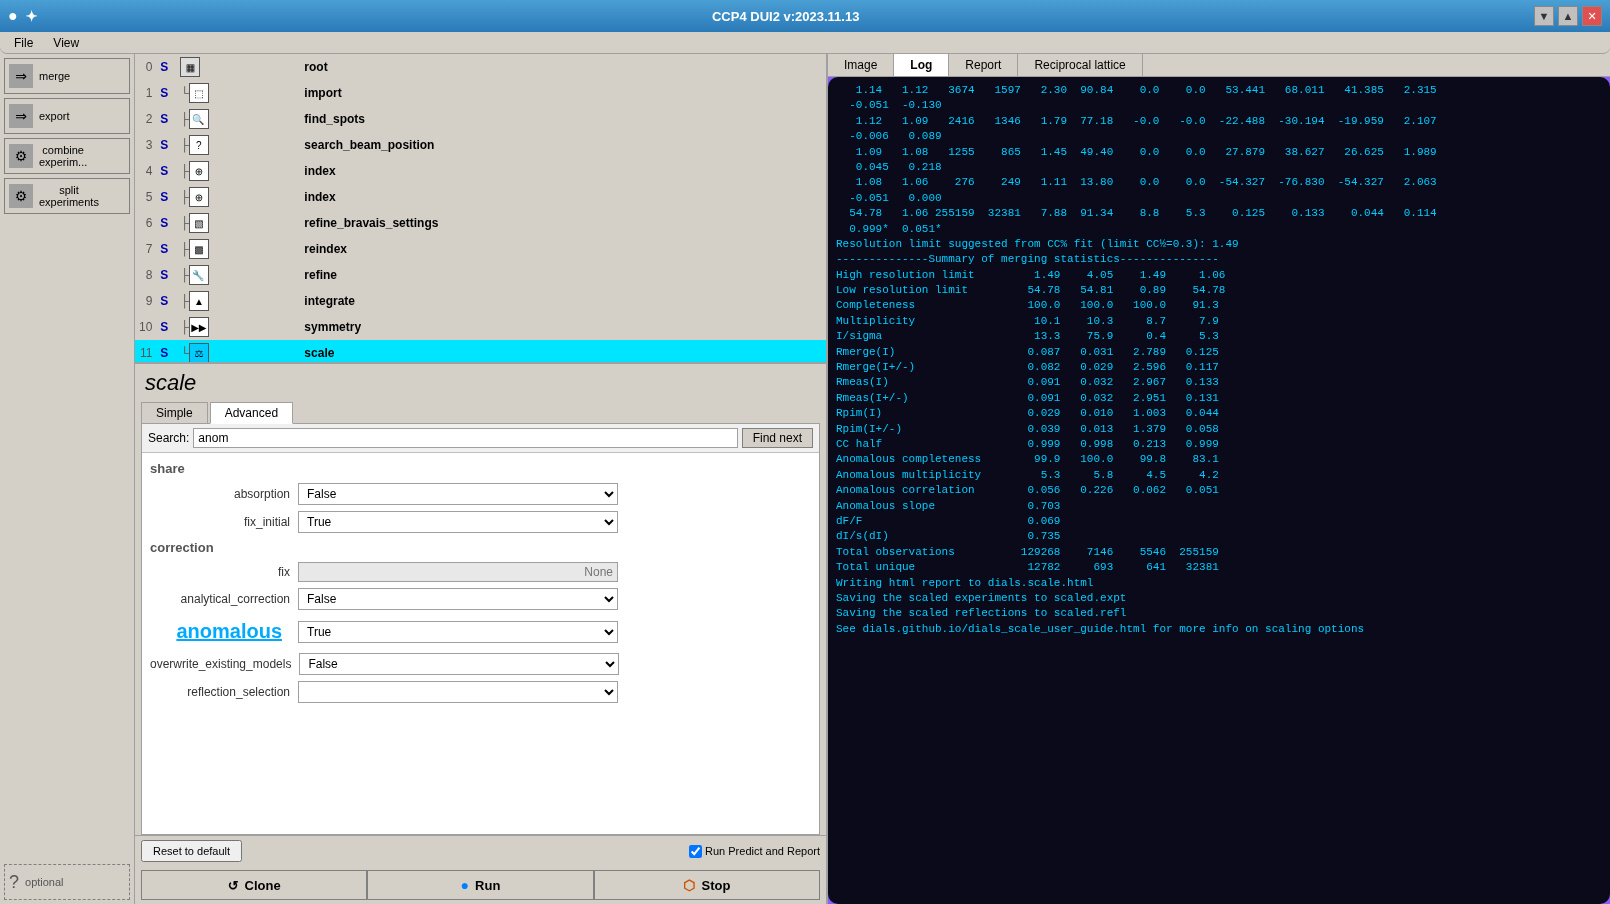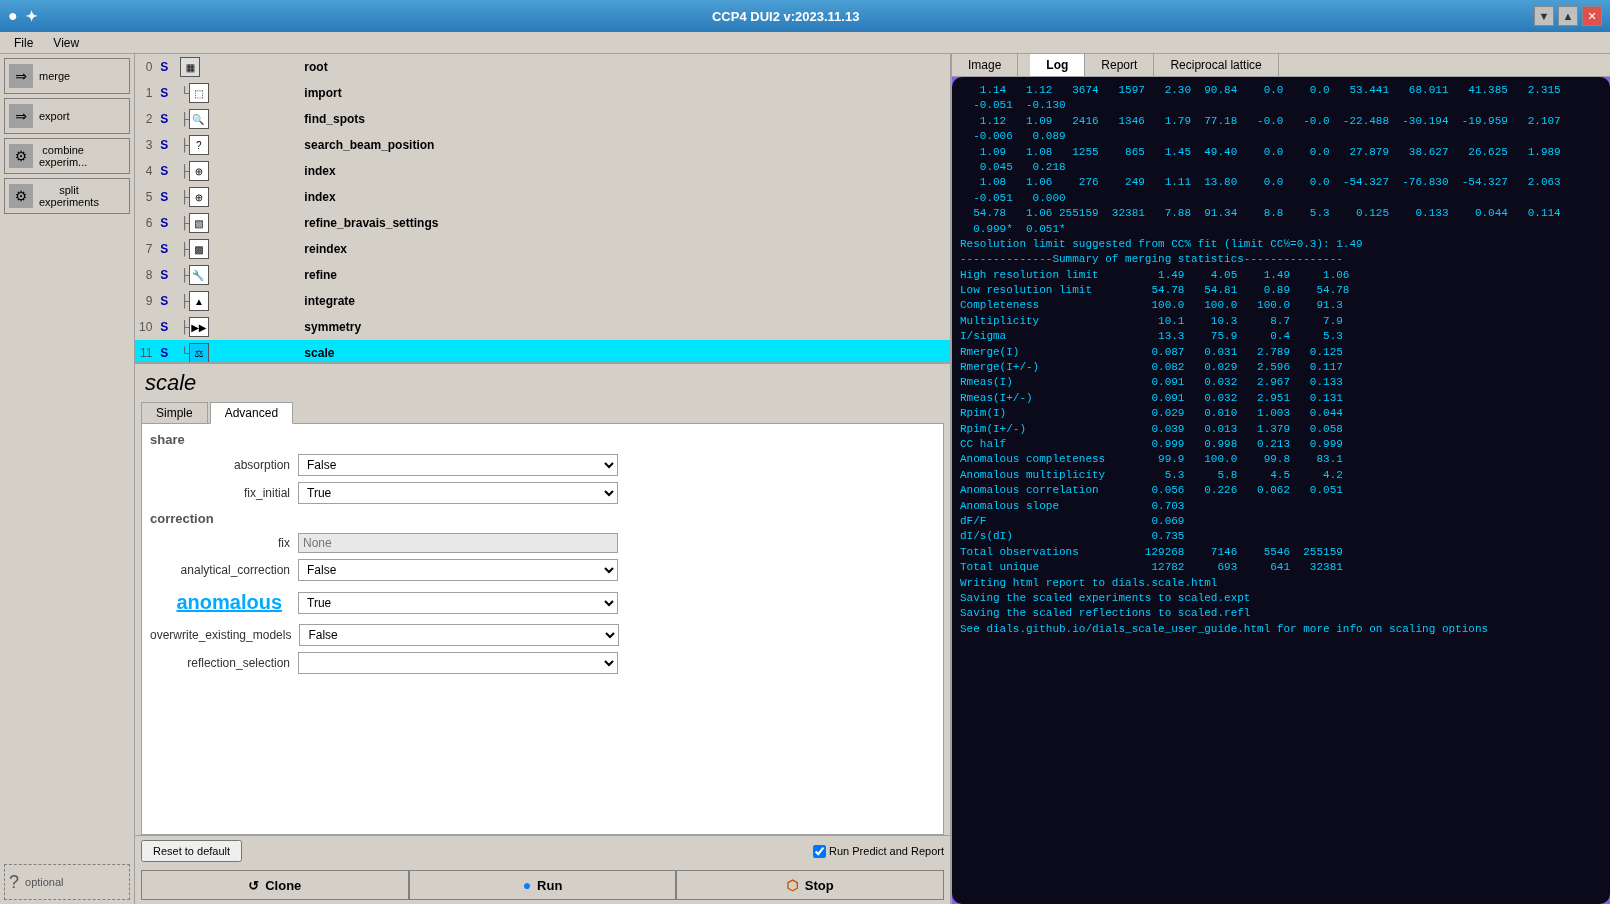--- a/index.html
+++ b/index.html
@@ -35,20 +35,21 @@
       color: #333;
     }
     .title-btn.close { background: #e05050; color: white; }
     .menu-bar {
       background: #d4d0c8;
       height: 22px;
       display: flex;
       align-items: center;
       padding: 0 4px;
       border-bottom: 1px solid #a0a0a0;
+      border-radius: 7px;
     }
     .menu-item {
       padding: 2px 10px;
       cursor: pointer;
       font-size: 12px;
     }
     .main-area {
       display: flex;
       height: calc(904px - 54px);
     }
@@ -261,41 +262,40 @@
       display: flex;
       align-items: center;
       justify-content: center;
       gap: 6px;
     }
     .btn-clone { background: #d4d0c8; }
     .btn-run { background: #d4d0c8; }
     .btn-stop { background: #d4d0c8; }
     
     .right-panel {
-      width: 660px;
+      width: 784px;
       display: flex;
       flex-direction: column;
       border-left: 2px solid #a0a0a0;
       background: #8b5cf6;
     }
     .right-tabs {
       display: flex;
       background: #d4d0c8;
       border-bottom: 1px solid #a0a0a0;
     }
     .right-tab {
       padding: 4px 16px;
       cursor: pointer;
       font-size: 12px;
       border-right: 1px solid #a0a0a0;
     }
     .right-tab.active {
       background: white;
       font-weight: bold;
-      margin-left: 12px;
     }
     .log-panel {
       flex: 1;
       background: #0a0a1a;
       color: #00ccff;
       font-family: 'Courier New', monospace;
       font-size: 11px;
       overflow-y: auto;
       padding: 6px 8px;
       line-height: 1.4;
@@ -432,20 +432,25 @@
 
     <div class="scale-label">scale</div>
 
     <div class="tabs-bar">
       <div class="tab">Simple</div>
       <div class="tab active">Advanced</div>
     </div>
 
     <div class="form-area">
 
+      <div class="search-bar">
+        <label>Search:</label>
+        <input type="text" value="anom" style="">
+        <button>Find next</button>
+      </div>
 
       <div class="form-section">
 
         <div class="section-heading">share</div>
 
         <div class="form-row">
           <label>absorption</label>
           <select>
             <option>False</option><option>True</option>
           </select>
@@ -455,21 +460,21 @@
           <label>fix_initial</label>
           <select>
             <option>True</option><option>False</option>
           </select>
         </div>
 
         <div class="section-heading">correction</div>
 
         <div class="form-row">
           <label>fix</label>
-          <input type="text" placeholder="None" style="color: #701a75; background: rgb(232, 232, 232);">
+          <input type="text" placeholder="None" style="color: #701a75; background: rgb(232, 232, 232); text-align: right;">
         </div>
 
         <div class="form-row">
           <label>analytical_correction</label>
           <select>
             <option>False</option><option>True</option>
           </select>
         </div>
 
         <div class="form-row">

